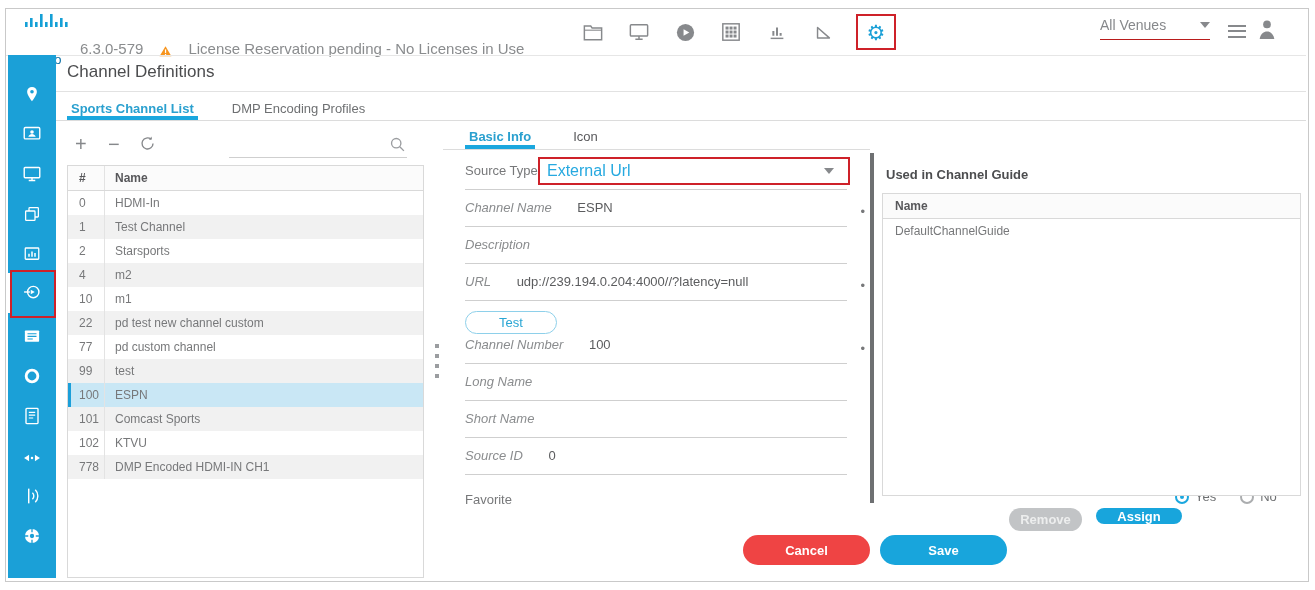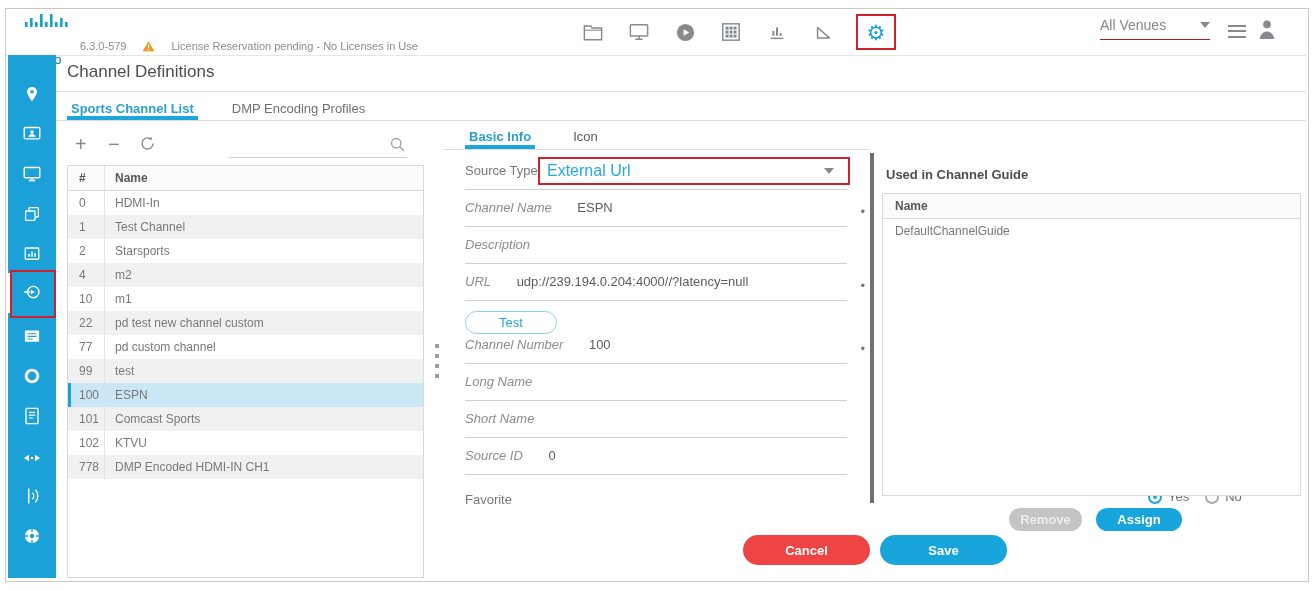--- a/index.html
+++ b/index.html
@@ -6,21 +6,21 @@
   body{font-family:"Liberation Sans","DejaVu Sans",sans-serif;color:#58585B;}
   .canvas{position:relative;width:1315px;height:590px;background:#fff;overflow:hidden;}
   .abs{position:absolute;}
   .frame-border{left:5px;top:8px;width:1302px;height:572px;border:1px solid #c9c9c9;pointer-events:none;}
 
   
   .topbar{left:6px;top:9px;width:1300px;height:46px;background:#fff;}
   .logo{left:14px;top:4px;width:52px;text-align:center;}
   .logo-text{font-size:13px;font-weight:normal;color:#0A6FA5;letter-spacing:.5px;line-height:10px;margin-top:24px;}
   .app-title{left:72px;top:5px;font-size:21px;color:#6B6D70;white-space:nowrap;}
-  .app-sub{left:74px;top:31px;font-size:11px;color:#8A8C8E;display:flex;align-items:flex-start;gap:16px;white-space:nowrap;}
+  .app-sub{left:74px;top:31px;font-size:15px;color:#8A8C8E;display:flex;align-items:flex-end;gap:16px;white-space:nowrap;}
   .tools{left:574px;top:4px;display:flex;align-items:center;gap:20px;height:38px;}
   .tool-btn{width:26px;height:26px;display:flex;align-items:center;justify-content:center;cursor:pointer;}
   .gear-box{border:2px solid #CE2129;padding:3px 5px;display:flex;align-items:center;justify-content:center;}
   .gear-glyph{font-size:21px;color:#1BA0D7;line-height:21px;}
   .venue{left:1094px;top:8px;width:110px;border-bottom:1px solid #b91c1c;padding-bottom:6px;font-size:14px;color:#86888B;display:flex;justify-content:space-between;align-items:center;cursor:pointer;}
   .caret-down{width:0;height:0;border-left:5px solid transparent;border-right:5px solid transparent;border-top:6px solid #87898C;}
   .burger{left:1222px;top:12px;width:18px;cursor:pointer;}
   .burger div{height:2px;background:#87898C;margin:3.5px 0;}
   .user-ic{left:1250px;top:8px;cursor:pointer;}
   .head-divider{left:6px;top:55px;width:1300px;height:1px;background:#E6E6E6;}
@@ -60,38 +60,38 @@
   .field{position:absolute;left:465px;width:382px;height:27px;font-size:13px;}
   .field .uline{position:absolute;left:0;right:0;bottom:0;border-bottom:1px solid #CFCFCF;}
   .flabel{color:#77787A;}
   .flabel.it{font-style:italic;color:#8A8C8E;}
   .fvalue{color:#5B5C5E;margin-left:22px;}
   .req{position:absolute;right:-18px;top:4px;color:#77787A;font-size:13px;}
   .src-box{position:absolute;left:73px;top:-6px;width:312px;height:28px;border:2px solid #CE2129;display:flex;align-items:center;box-sizing:border-box;cursor:pointer;}
   .src-val{color:#26A9E0;margin-left:7px;font-size:16px;}
   .src-caret{position:absolute;right:14px;}
   .test-btn{position:absolute;left:465px;top:311px;width:92px;height:23px;border:1.5px solid #8ED0EA;border-radius:13px;color:#2AA6D4;font-size:13px;display:flex;align-items:center;justify-content:center;cursor:pointer;background:#fff;}
-  .radio-group{position:absolute;left:683px;top:-3px;display:flex;align-items:center;gap:16px;}
+  .radio-group{position:absolute;left:710px;top:-3px;display:flex;align-items:center;gap:24px;}
   .radio{display:flex;align-items:center;gap:6px;cursor:pointer;color:#6E7072;font-size:13px;}
   .rdot{width:14px;height:14px;border-radius:50%;border:2px solid #ABADAF;box-sizing:border-box;position:relative;background:#fff;}
   .rdot.on{border-color:#1BA7DE;}
   .rdot.on::after{content:"";position:absolute;left:3px;top:3px;width:4px;height:4px;border-radius:50%;background:#1BA7DE;}
 
   
   .splitter{left:870px;top:153px;width:4px;height:350px;background:#6E7072;cursor:col-resize;}
   .guide-title{left:886px;top:167px;font-size:13px;font-weight:bold;color:#4C4D4F;}
   .gpanel{left:882px;top:193px;width:419px;height:303px;border:1px solid #D9D9D9;box-sizing:border-box;background:#fff;}
   .gpanel .thead{padding-left:12px;}
   .gpanel .trow{padding-left:12px;}
   .gpanel .tbody .trow:nth-child(even){background:#F1F1F1;}
 
   
   .pill{position:absolute;border:none;border-radius:15px;color:#fff;font-size:13px;font-weight:bold;font-family:inherit;display:flex;align-items:center;justify-content:center;cursor:pointer;}
   .btn-remove{left:1009px;top:508px;width:73px;height:23px;background:#C2C4C6;color:#EDEEEE;border-radius:12px;}
-  .btn-assign{left:1096px;top:508px;width:86px;height:23px;background:#18A5DC;border-radius:12px;}
+  .btn-assign{left:1096px;top:508px;width:86px;height:16px;background:#18A5DC;border-radius:12px;}
   .btn-cancel{left:743px;top:535px;width:127px;height:30px;background:#ef4444;}
   .btn-save{left:880px;top:535px;width:127px;height:30px;background:#18A5DC;}
 </style>
 </head>
 <body>
 
 <div class="canvas">
 
   <div class="abs topbar">
     <div class="abs logo">

